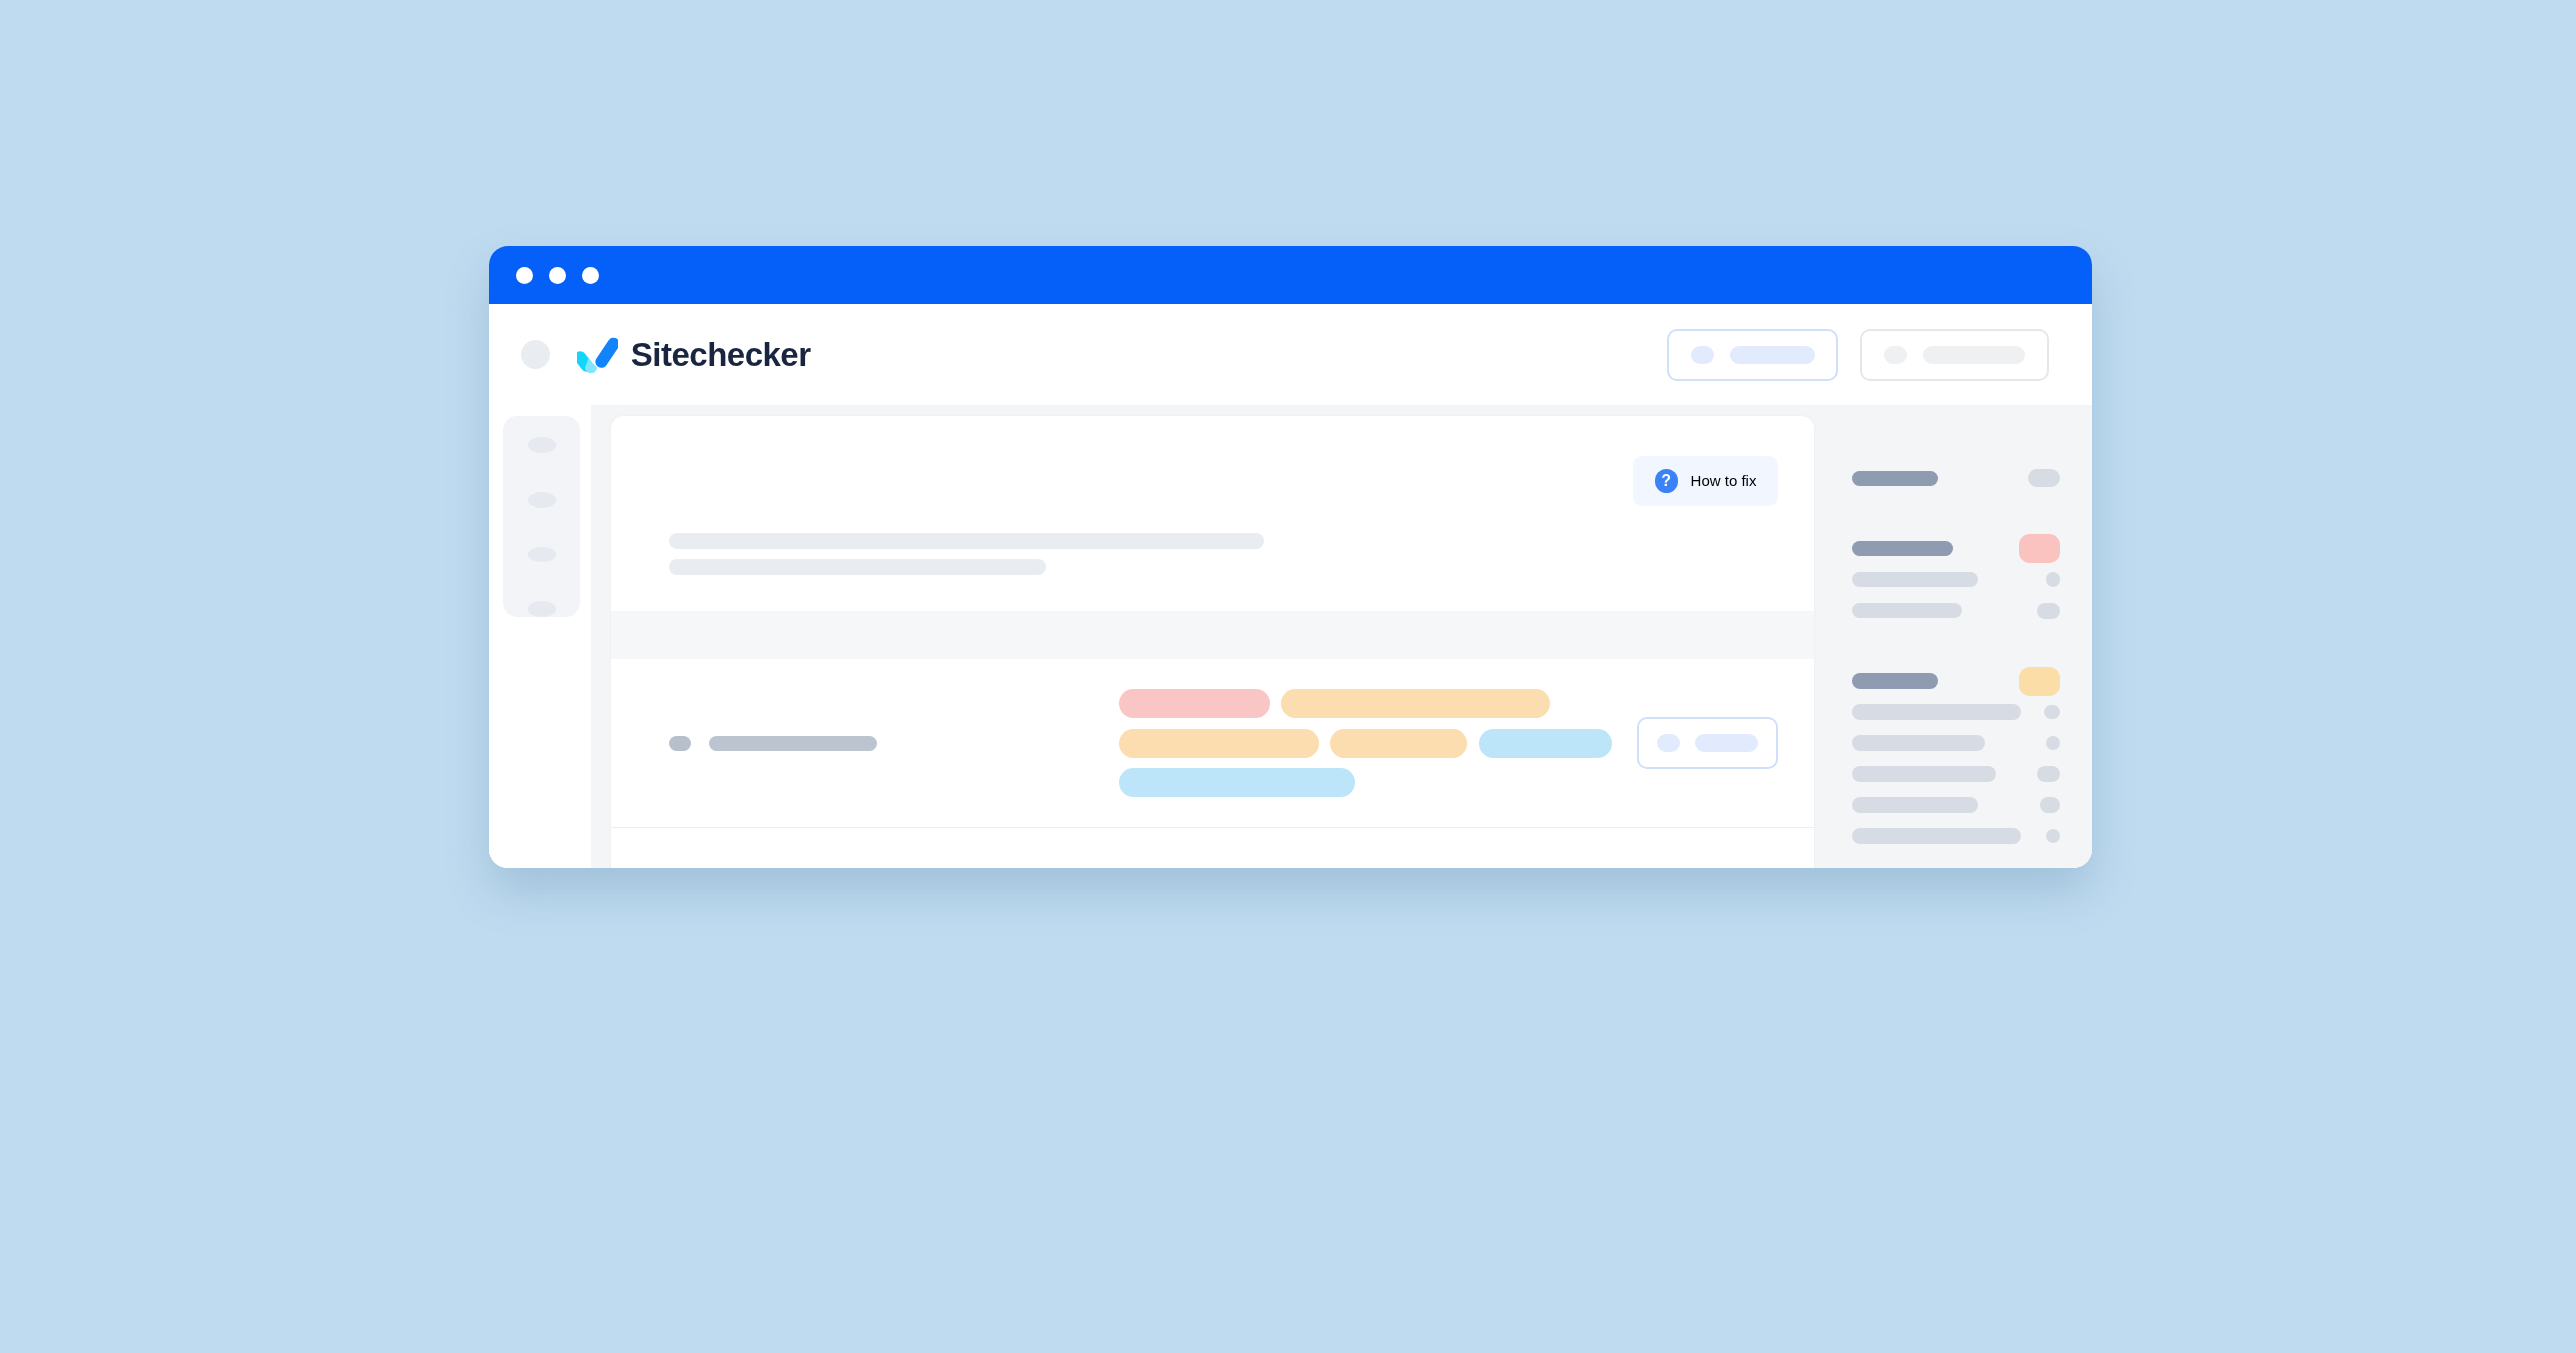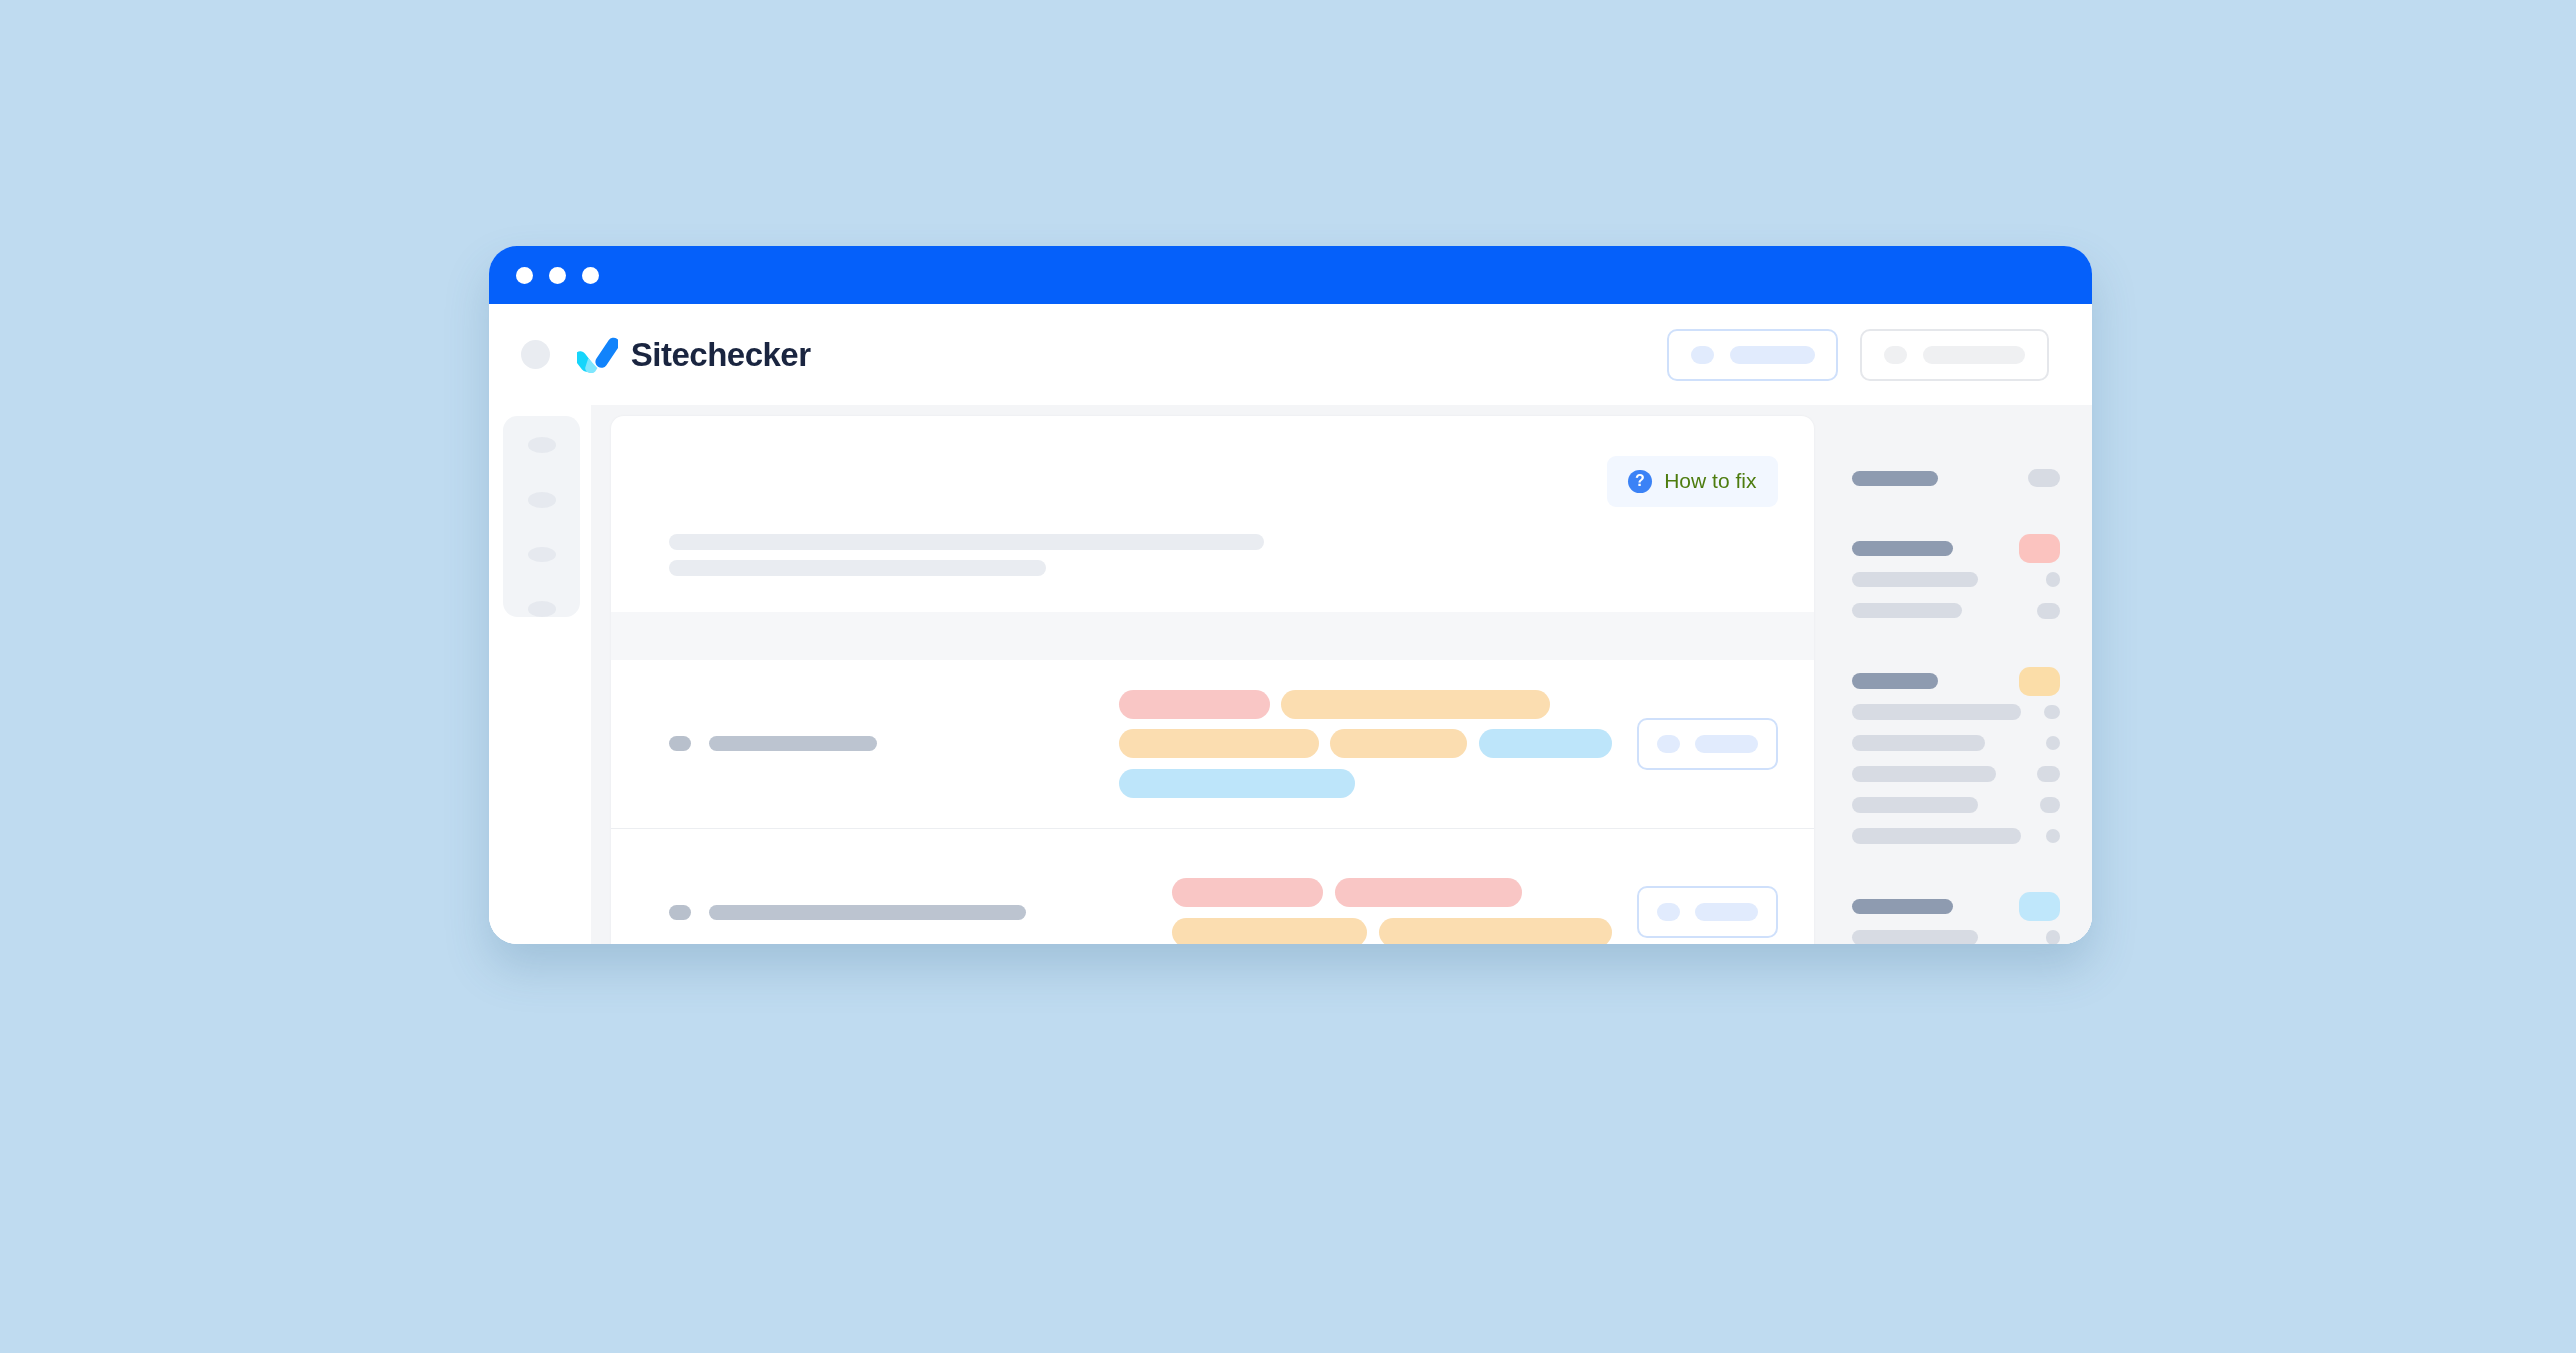--- a/index.html
+++ b/index.html
@@ -15,22 +15,22 @@
     font-family: "Liberation Sans", sans-serif;
     position: relative;
   }
 
   
   .browser-window {
     position: absolute;
     left: 489px;
     top: 246px;
     width: 1603px;
-    height: 698px;
-    border-radius: 28px;
+    height: 622px;
+    border-radius: 19px;
     background: #ffffff;
     box-shadow: 0 23.4px 45px rgba(56, 104, 140, 0.22);
     overflow: hidden;
     display: flex;
     flex-direction: column;
   }
 
   
   .title-bar {
     height: 58px;
@@ -198,22 +198,22 @@
     color: #ffffff;
     font-size: 16px;
     font-weight: bold;
     display: flex;
     align-items: center;
     justify-content: center;
     line-height: 1;
     flex: 0 0 23.4px;
   }
   .howto-label {
-    font-size: 21px;
-    color: #4d7c0f;
+    font-size: 15px;
+    color: #000000;
     white-space: nowrap;
   }
   .desc-lines { margin-top: 27px; }
   .desc-line {
     height: 16px;
     border-radius: 8px;
     background: #e9ecf1;
   }
   .desc-line + .desc-line { margin-top: 10px; }
 

